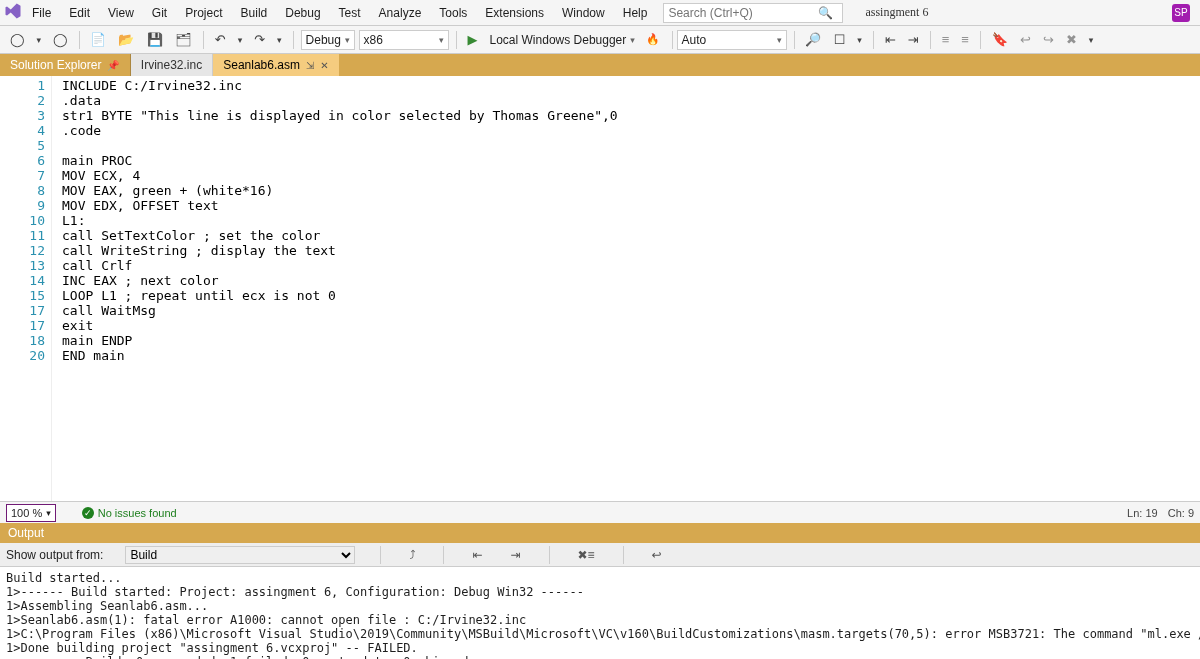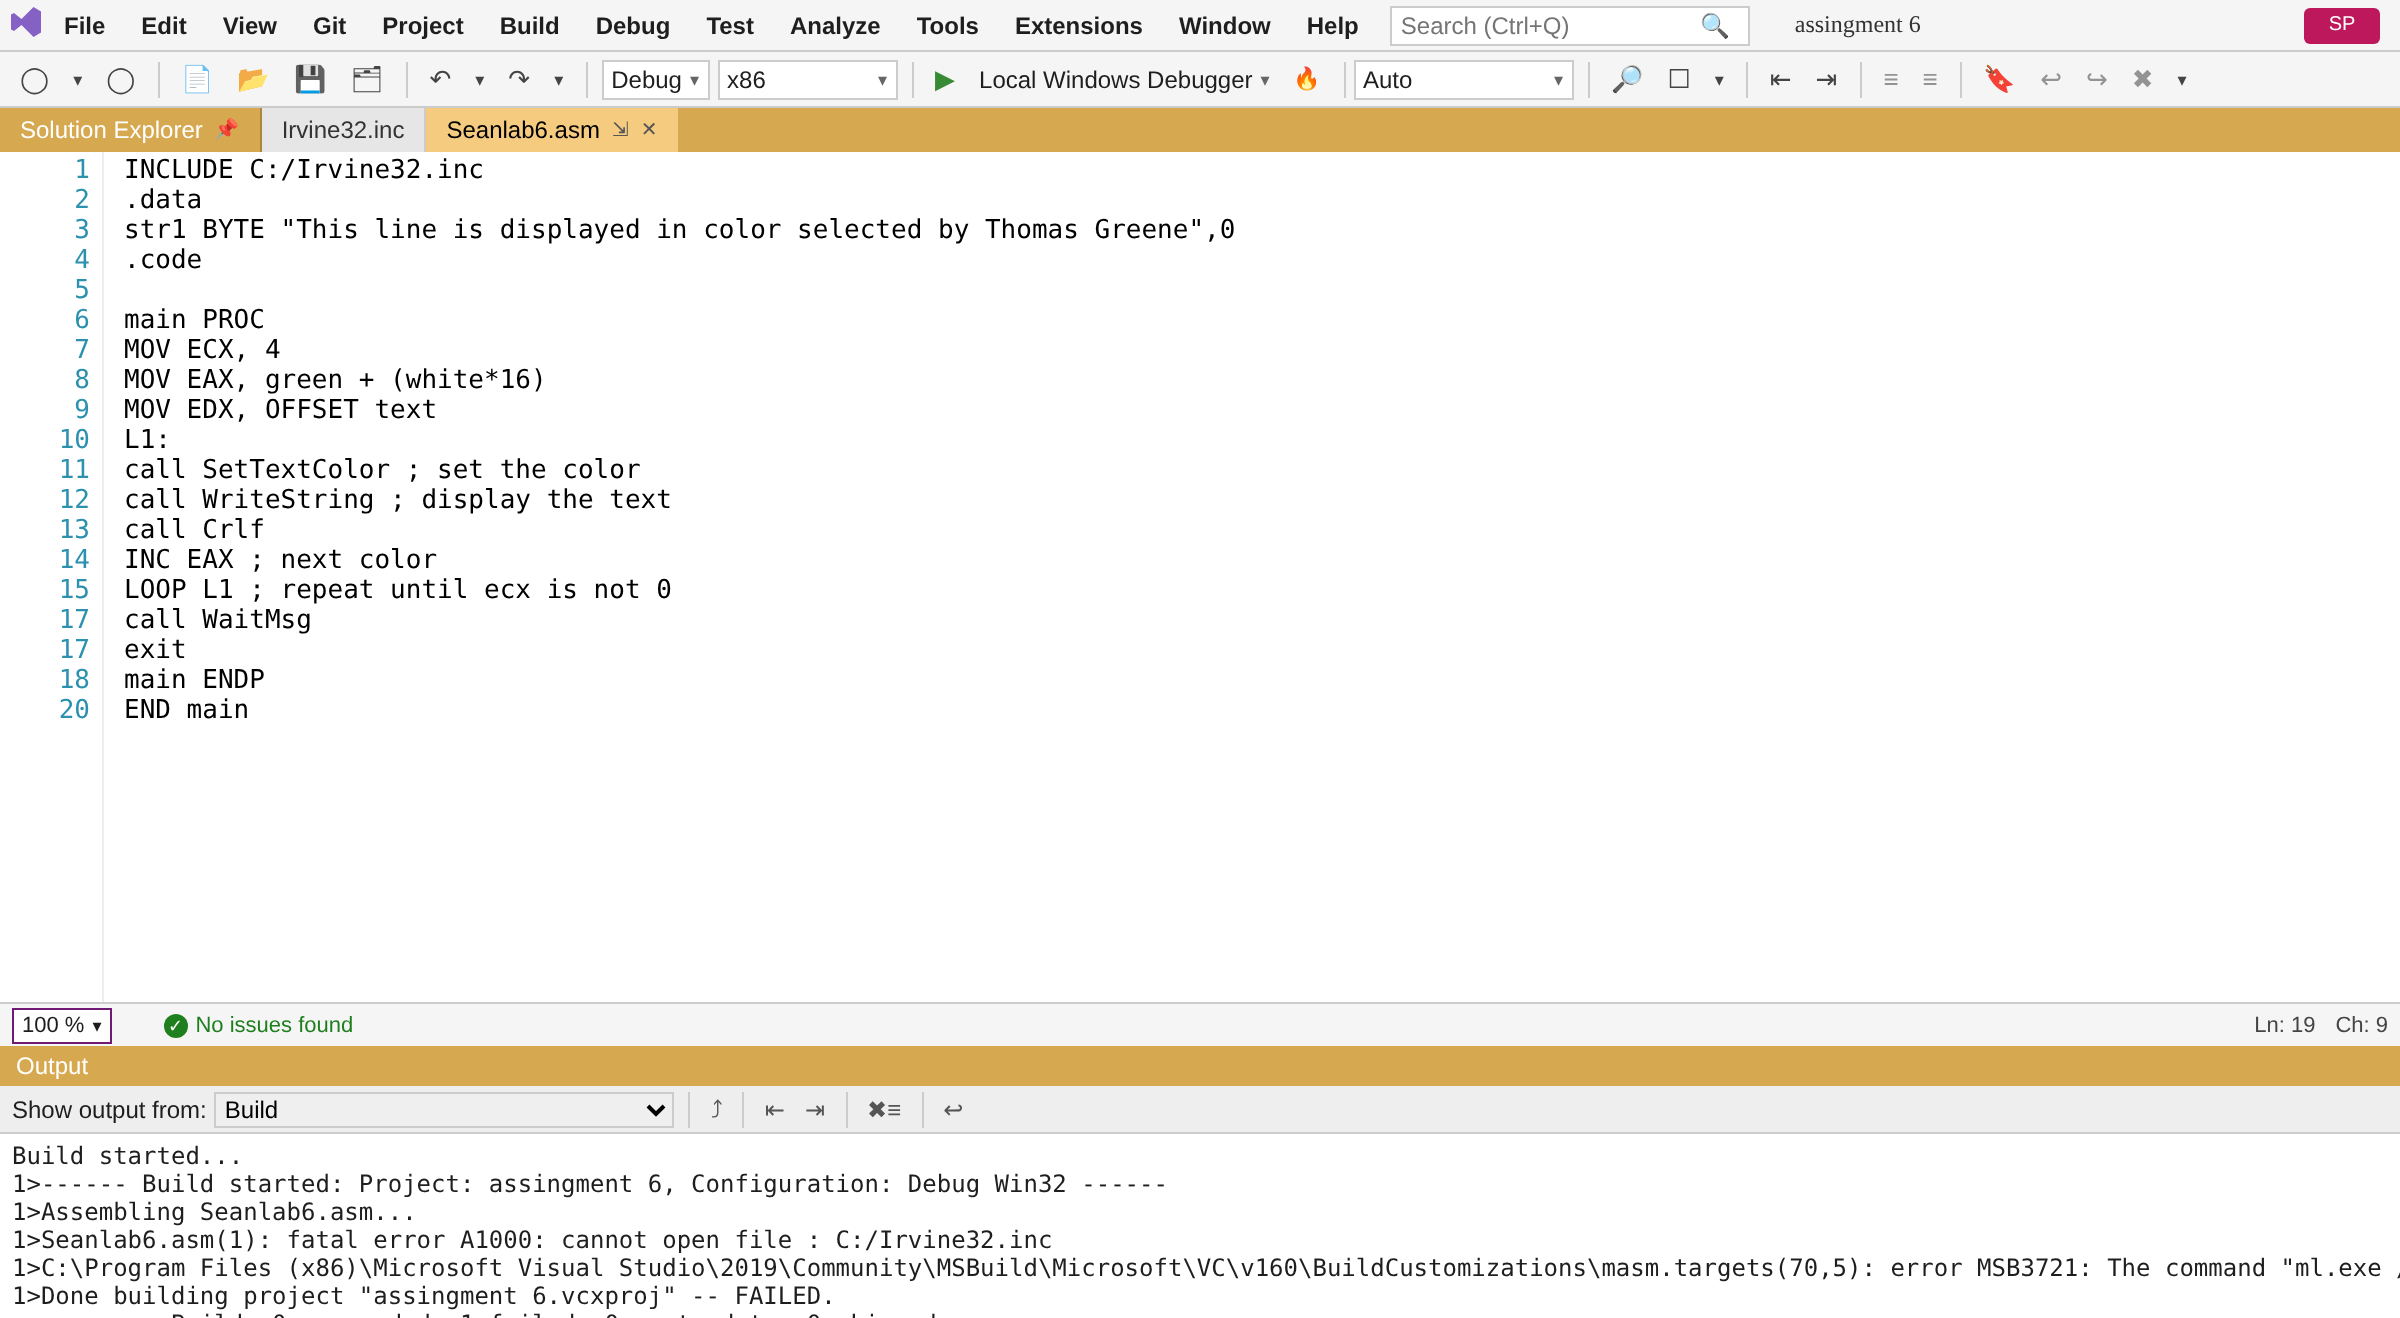--- a/index.html
+++ b/index.html
@@ -1,24 +1,24 @@
 <!DOCTYPE html>
 <html><head>
 <meta charset="utf-8">
 <style>
   * { box-sizing: border-box; margin: 0; padding: 0; }
   body { font-family: "Segoe UI", Tahoma, sans-serif; font-size: 12px; color: #1e1e1e; background: #fff; width: 1200px; height: 659px; overflow: hidden; display: flex; flex-direction: column; }
   .menubar { display: flex; align-items: center; height: 26px; background: #f5f5f5; border-bottom: 1px solid #ccc; padding: 0 4px; gap: 2px; }
   .vs-logo svg { width: 18px; height: 18px; }
-  .menu-item { padding: 3px 8px; cursor: pointer; font-weight: bold; }
+  .menu-item { padding: 3px 8px; cursor: pointer; }
   .search-box { display: flex; align-items: center; border: 1px solid #ccc; background: #fff; height: 20px; width: 180px; margin-left: 6px; padding: 0 4px; color: #888; }
   .search-box input { border: none; outline: none; font-size: 12px; width: 150px; color: #888; }
   .solution-name { margin-left: 20px; color: #333; font-family: Liberation Serif, serif; }
   .spacer { flex: 1; }
-  .avatar { width: 38px; height: 18px; border-radius: 3px; background: #be185d; color: #fff; font-size: 10px; display: flex; align-items: center; justify-content: center; margin-right: 6px; }
+  .avatar { width: 18px; height: 18px; border-radius: 3px; background: #a21caf; color: #fff; font-size: 10px; display: flex; align-items: center; justify-content: center; margin-right: 6px; }
   .toolbar { display: flex; align-items: center; height: 28px; background: #f5f5f5; border-bottom: 1px solid #ccc; padding: 0 6px; gap: 4px; }
   .tb-btn { padding: 2px 4px; color: #444; cursor: pointer; font-size: 13px; }
   .tb-sep { width: 1px; height: 18px; background: #ccc; margin: 0 3px; }
   .tb-dd { display: flex; align-items: center; border: 1px solid #ccc; background: #fff; height: 20px; padding: 0 4px; font-size: 12px; gap: 4px; }
   .tb-dd.wide { width: 90px; }
   .tb-dd .caret { font-size: 9px; color: #666; }
   .play { color: #388a34; }
   .tabs-row { display: flex; height: 22px; background: #d6a84f; text-align: center; }
   .tab { display: flex; align-items: center; padding: 0 10px; font-size: 12px; gap: 6px; cursor: pointer; }
   .tab.sol { background: #d6a84f; color: #fff; border-right: 1px solid rgba(0,0,0,.2); }
@@ -30,21 +30,21 @@
   .gutter { width: 52px; background: #fff; text-align: right; color: #2b91af; padding-right: 6px; border-right: 1px solid #eee; padding-top: 2px;}
   .gutter div { height: 15px; }
   .code { padding-left: 10px; padding-top: 2px; white-space: pre; color: #000; }
   .code div { height: 15px; }
   .statusbar-editor { display: flex; align-items: center; height: 22px; border-top: 1px solid #ccc; background: #f5f5f5; font-size: 11px; padding: 0 6px; gap: 10px;}
   .zoom-dd { display: flex; align-items: center; gap: 4px; border: 1px solid #701a75; padding: 0 4px; height: 18px; background: #fff;}
   .issues { color: #1e7f1e; display: flex; align-items: center; gap: 4px; margin-left: 16px;}
   .check { width: 12px; height: 12px; border-radius: 50%; background: #1e7f1e; color: #fff; font-size: 9px; display: flex; align-items: center; justify-content: center;}
   .lncol { color: #444; }
   .output-header { background: #d6a84f; color: #fff; height: 20px; display: flex; align-items: center; padding: 0 8px; font-size: 12px;}
-  .output-toolbar { background: #eee; height: 24px; display: flex; align-items: center; padding: 0 6px; gap: 4px; border-bottom: 1px solid #ccc;}
+  .output-toolbar { background: #eee; height: 24px; display: flex; align-items: center; padding: 0 6px; gap: 22px; border-bottom: 1px solid #ccc;}
   .output-toolbar select { border: 1px solid #ccc; height: 18px; font-size: 12px; width: 230px; }
   .out-body { font-family: Consolas, monospace; font-size: 12px; padding: 4px 6px; line-height: 14px; white-space: pre; overflow: hidden; height: 92px;}
   .ot-btn { color:#555; font-size:12px; padding:0 3px; cursor:pointer;}
 </style>
 </head>
 <body>
 
 <div class="menubar">
   <span class="vs-logo">
     <svg viewBox="0 0 24 24">

